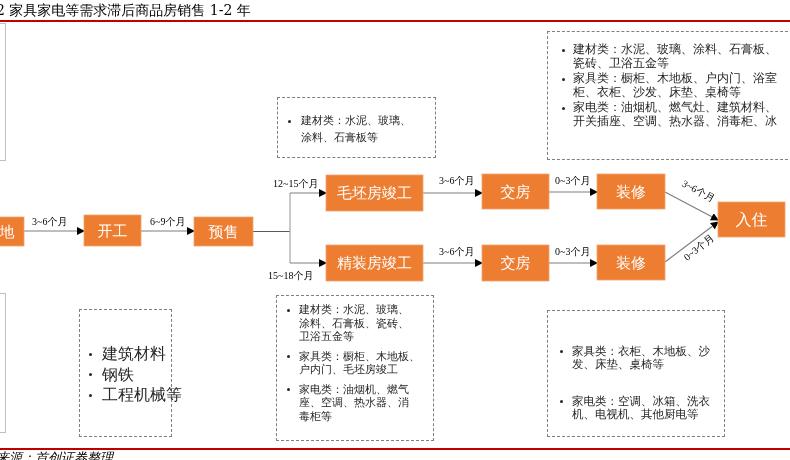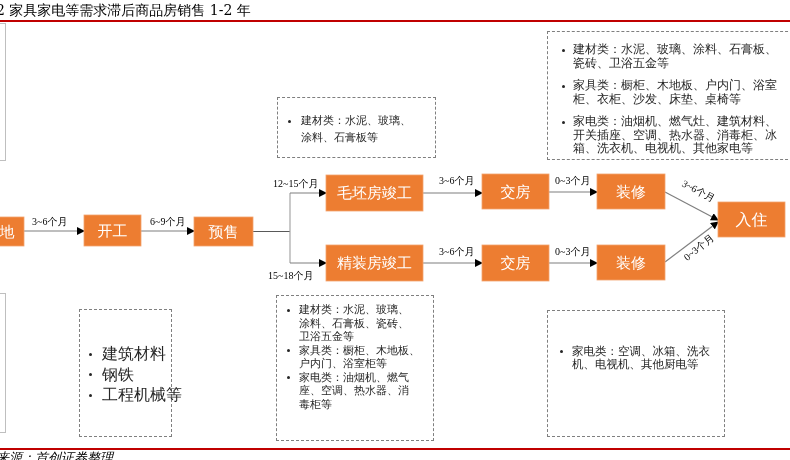--- a/index.html
+++ b/index.html
@@ -44,27 +44,27 @@
     .bullet .line { display: block; white-space: nowrap; }
 
     
     #note-a { left: 277px; top: 97px; width: 159px; height: 61px; }
     #note-a .content { left: 23px; top: 15px; font-size: 11px; line-height: 16.5px; }
     #note-a .dot { left: -13px; top: 7px; }
 
     
     #note-b { left: 547px; top: 31px; width: 246px; height: 129px; }
     #note-b .content { left: 25px; top: 11px; font-size: 12px; line-height: 13.5px; }
-    #note-b .bullet + .bullet { margin-top: 9px; }
+    #note-b .bullet + .bullet { margin-top: 2px; }
     #note-b .dot { left: -11px; top: 5.5px; }
 
     
     #note-c { left: 276px; top: 295px; width: 158px; height: 146px; }
     #note-c .content { left: 22px; top: 7px; font-size: 11px; line-height: 13.5px; }
-    #note-c .bullet + .bullet { }
+    #note-c .bullet + .bullet { margin-top: 6px; }
     #note-c .dot { left: -12px; top: 5.5px; }
 
     
     #note-d { left: 79px; top: 309px; width: 93px; height: 128px; }
     #note-d .content { left: 22px; top: 37px; font-size: 16px; line-height: 14px; }
     #note-d .bullet + .bullet { margin-top: 6.5px; }
     #note-d .dot { left: -13px; top: 5.5px; }
 
     
     #note-e { left: 547px; top: 310px; width: 178px; height: 127px; }
@@ -177,37 +177,36 @@
     </div>
     <div class="bullet">
       <span class="dot"></span>
       <span class="line">家具类：橱柜、木地板、户内门、浴室</span>
       <span class="line">柜、衣柜、沙发、床垫、桌椅等</span>
     </div>
     <div class="bullet">
       <span class="dot"></span>
       <span class="line">家电类：油烟机、燃气灶、建筑材料、</span>
       <span class="line">开关插座、空调、热水器、消毒柜、冰</span>
-      <span class="line">箱、洗衣机、电视机、其他家电等</span>
     </div>
   </div>
 </div>
 
 <div class="note" id="note-c">
   <div class="content">
     <div class="bullet">
       <span class="dot"></span>
       <span class="line">建材类：水泥、玻璃、</span>
       <span class="line">涂料、石膏板、瓷砖、</span>
       <span class="line">卫浴五金等</span>
     </div>
     <div class="bullet">
       <span class="dot"></span>
       <span class="line">家具类：橱柜、木地板、</span>
-      <span class="line">户内门、浴室柜等</span>
+      <span class="line">户内门、毛坯房竣工</span>
     </div>
     <div class="bullet">
       <span class="dot"></span>
       <span class="line">家电类：油烟机、燃气</span>
       <span class="line">座、空调、热水器、消</span>
       <span class="line">毒柜等</span>
     </div>
   </div>
 </div>
 
@@ -225,17 +224,22 @@
       <span class="dot"></span>
       <span class="line">工程机械等</span>
     </div>
   </div>
 </div>
 
 <div class="note" id="note-e">
   <div class="content">
     <div class="bullet">
       <span class="dot"></span>
+      <span class="line">家具类：衣柜、木地板、沙</span>
+      <span class="line">发、床垫、桌椅等</span>
+    </div>
+    <div class="bullet">
+      <span class="dot"></span>
       <span class="line">家电类：空调、冰箱、洗衣</span>
       <span class="line">机、电视机、其他厨电等</span>
     </div>
   </div>
 </div>
 
 </body></html>

